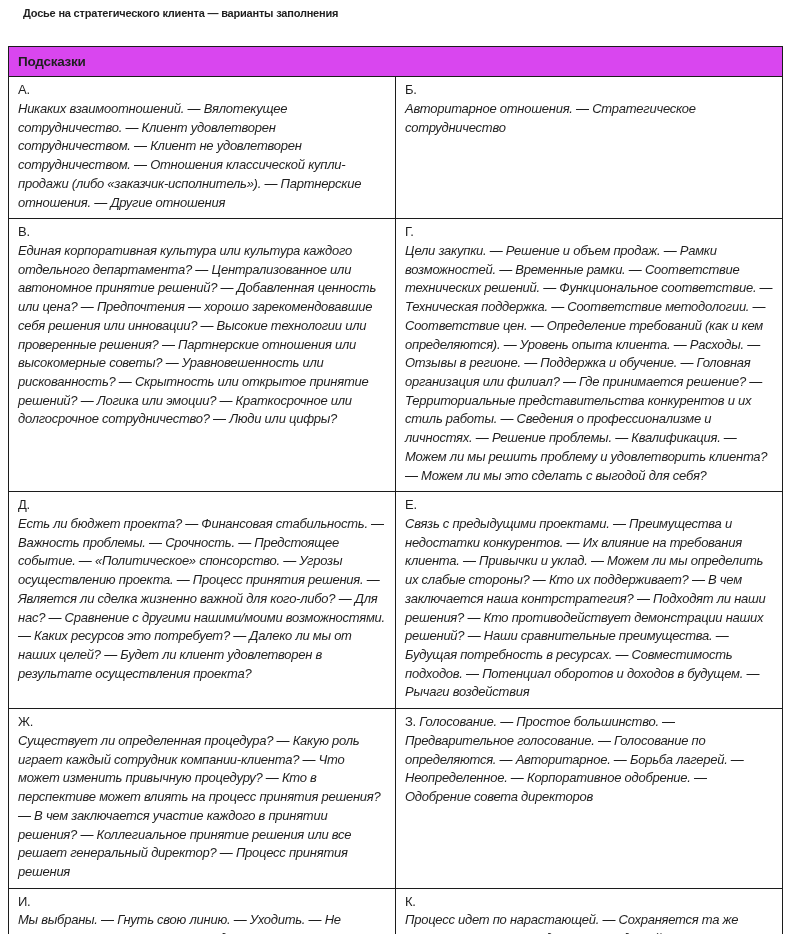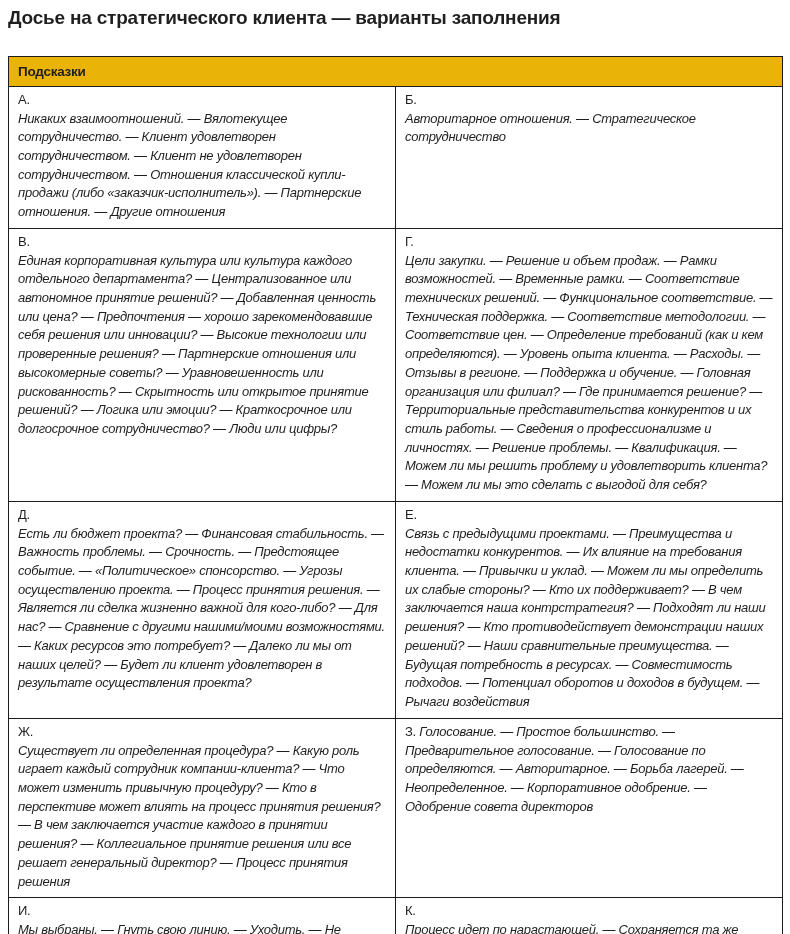--- a/index.html
+++ b/index.html
@@ -11,45 +11,45 @@
   }
   .page {
     width: 790px;
     height: 934px;
     box-sizing: border-box;
     padding: 7px 8px;
     background: #ffffff;
     overflow: hidden;
   }
   .doc-title {
-    font-size: 19px;
+    font-size: 11px;
     font-weight: 700;
     letter-spacing: -0.2px;
-    margin: 0 0 26px 0;
+    margin: 0 0 26px 15px;
     line-height: 1.2;
   }
   table.hints-table {
     border-collapse: collapse;
     width: 775px;
     table-layout: fixed;
   }
   .hints-table th,
   .hints-table td {
     border: 1.5px solid #1c1c1c;
     vertical-align: top;
     text-align: left;
     padding: 4px 9px 6px 9px;
     font-size: 13px;
     line-height: 1.44;
     letter-spacing: -0.25px;
     box-sizing: border-box;
     overflow: hidden;
   }
   .hints-table th.table-header {
-    background: #eab308;
+    background: #d946ef;
     font-size: 13.5px;
     font-weight: 700;
     height: 30px;
     padding: 0 9px;
     vertical-align: middle;
   }
   .col-left  { width: 381px; }
   .col-right { width: 394px; }
   tr.row-1 { height: 133px; }
   tr.row-2 { height: 254px; }

